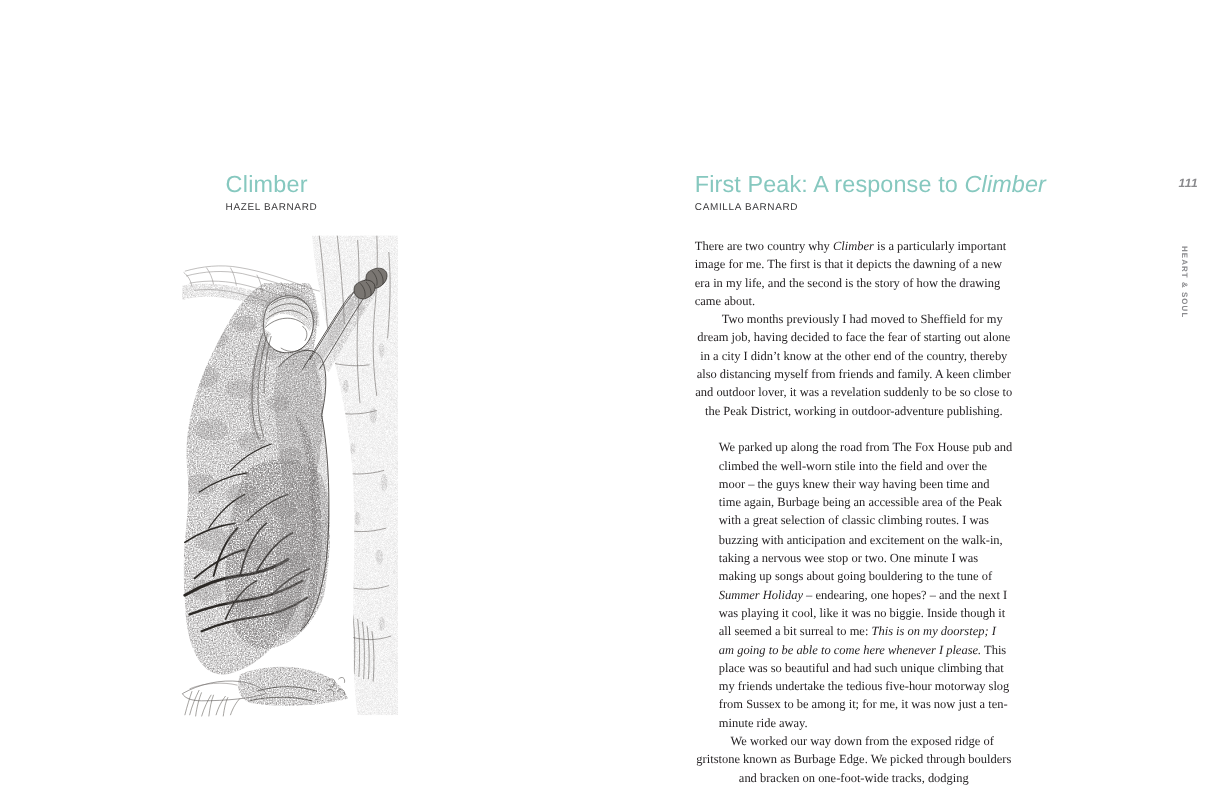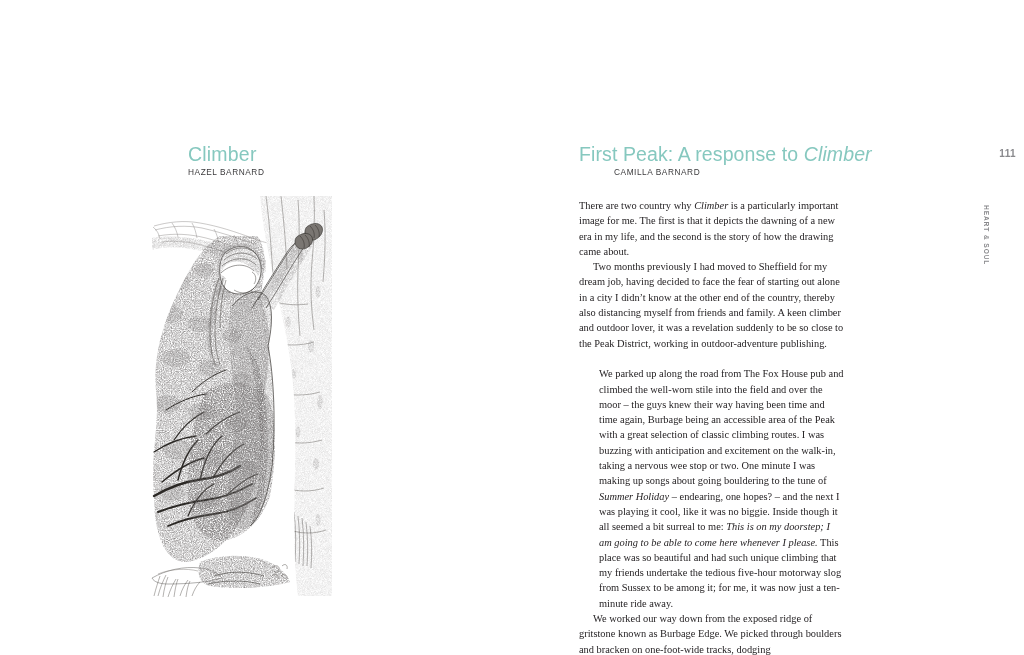--- a/index.html
+++ b/index.html
@@ -93,34 +93,34 @@
   }
 
   .essay-byline {
     position: absolute;
     left: 67px;
     top: 167px;
     font-family: "Liberation Sans", sans-serif;
     font-size: 8.3px;
     letter-spacing: 0.55px;
     color: #3b3a3c;
-    margin-left: 35px;
   }
 
   .folio {
     position: absolute;
     left: 470px;
     top: 148px;
     width: 34px;
-    text-align: right;
+    text-align: left;
     font-family: "Liberation Sans", sans-serif;
     font-size: 10px;
     font-weight: bold;
     letter-spacing: 0.4px;
     color: #8a8a8d;
+    font-style: italic;
   }
 
   .running-head {
     position: absolute;
     left: 478px;
     top: 205px;
     font-family: "Liberation Sans", sans-serif;
     font-size: 6.6px;
     font-weight: bold;
     letter-spacing: 0.9px;
@@ -141,20 +141,21 @@
     margin: 0;
     font-family: "Liberation Serif", serif;
     font-size: 10.4px;
     line-height: 15.3px;
     color: #262325;
     text-align: left;
     hyphens: none;
   }
   .body-col p.indent {
     text-indent: 14px;
+    text-align: center;
   }
   .body-col p.space-before {
     margin-top: 15.3px;
     margin-left: 20px;
   }
   .body-col .it { font-style: italic; }
 </style>
 </head>
 <body>
 

